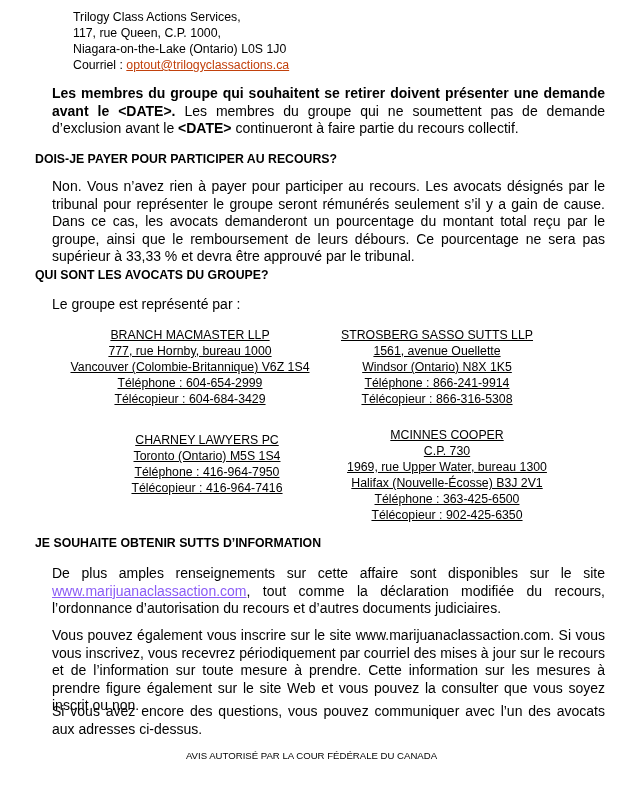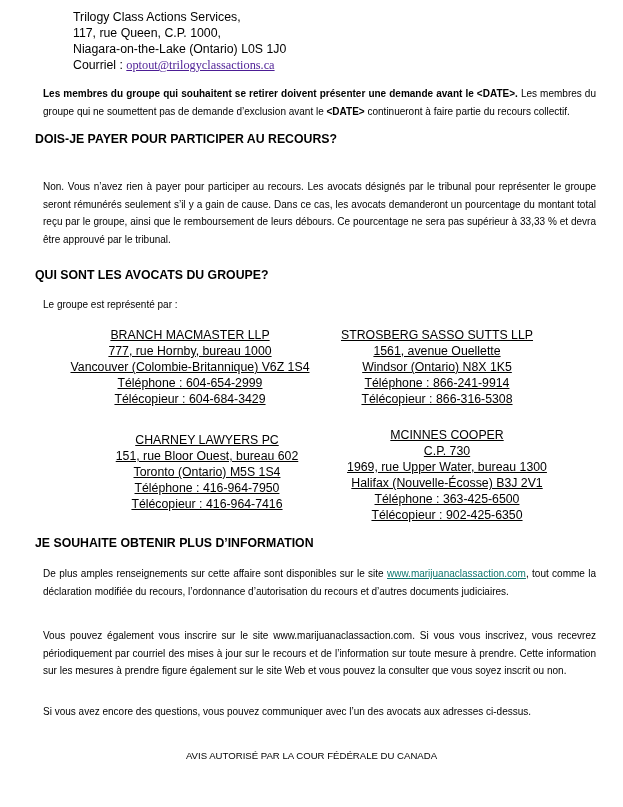--- a/index.html
+++ b/index.html
@@ -3,25 +3,25 @@
 <meta charset="utf-8">
 <style>
   html, body { margin: 0; padding: 0; background: #ffffff; }
   body {
     width: 623px; height: 807px; overflow: hidden; position: relative;
     font-family: "Liberation Sans", sans-serif; color: #000000; font-size: 12.3px;
   }
   .page { position: absolute; left: 0; top: 0; width: 623px; height: 572px; }
   .addr { position: absolute; left: 73px; top: 9px; line-height: 16px; font-size: 12.3px; }
   .addr div { white-space: nowrap; }
-  a.link { color: #4c1d95; text-decoration: underline; font-family: Liberation Serif, serif; }
-  a.plain-link { color: #0f766e; text-decoration: underline; }
+  a.link { color: #c2410c; text-decoration: underline; }
+  a.plain-link { color: #8b5cf6; text-decoration: underline; }
   .para {
-    position: absolute; left: 43px; width: 553px; line-height: 17.5px;
-    text-align: justify; font-size: 10px;
+    position: absolute; left: 52px; width: 553px; line-height: 17.5px;
+    text-align: justify; font-size: 14px;
   }
   .heading { position: absolute; left: 35px; font-weight: bold; font-size: 12.3px; white-space: nowrap; }
   .b { font-weight: bold; }
   .firm {
     position: absolute; text-align: center; line-height: 16px; font-size: 12.3px; white-space: nowrap; text-decoration: underline;
   }
   .firm div { white-space: nowrap; }
   .footer {
     position: absolute; left: 0; width: 623px; top: 750px; text-align: center;
     font-size: 9.6px; white-space: nowrap;
@@ -36,21 +36,21 @@
     <div>Trilogy Class Actions Services,</div>
     <div>117, rue Queen, C.P. 1000,</div>
     <div>Niagara-on-the-Lake (Ontario)  L0S 1J0</div>
     <div><span>Courriel : </span><a class="link">optout@trilogyclassactions.ca</a></div>
   </div>
 
   <div class="para" style="top:85px;">
     <span class="b">Les membres du groupe qui souhaitent se retirer doivent présenter une demande avant le &lt;DATE&gt;.</span><span> Les membres du groupe qui ne soumettent pas de demande d’exclusion avant le </span><span class="b">&lt;DATE&gt;</span><span> continueront à faire partie du recours collectif.</span>
   </div>
 
-  <div class="heading" style="top:132px;">DOIS-JE PAYER POUR PARTICIPER AU RECOURS?</div>
+  <div class="heading" style="top:152px;">DOIS-JE PAYER POUR PARTICIPER AU RECOURS?</div>
   <div class="para" style="top:178px;">Non. Vous n’avez rien à payer pour participer au recours. Les avocats désignés par le tribunal pour représenter le groupe seront rémunérés seulement s’il y a gain de cause. Dans ce cas, les avocats demanderont un pourcentage du montant total reçu par le groupe, ainsi que le remboursement de leurs débours. Ce pourcentage ne sera pas supérieur à 33,33 % et devra être approuvé par le tribunal.</div>
 
   <div class="heading" style="top:268px;">QUI SONT LES AVOCATS DU GROUPE?</div>
   <div class="para" style="top:296px;">Le groupe est représenté par :</div>
 
   <div class="firm" style="left:65px; width:250px; top:327px;">
     <div>BRANCH MACMASTER LLP</div>
     <div>777, rue Hornby, bureau 1000</div>
     <div>Vancouver (Colombie-Britannique)  V6Z 1S4</div>
     <div>Téléphone : 604-654-2999</div>
@@ -60,36 +60,35 @@
   <div class="firm" style="left:322px; width:230px; top:327px;">
     <div>STROSBERG SASSO SUTTS LLP</div>
     <div>1561, avenue Ouellette</div>
     <div>Windsor (Ontario)  N8X 1K5</div>
     <div>Téléphone : 866-241-9914</div>
     <div>Télécopieur : 866-316-5308</div>
   </div>
 
   <div class="firm" style="left:82px; width:250px; top:432px;">
     <div>CHARNEY LAWYERS PC</div>
-    <div>151, rue Bloor Ouest, bureau 602</div>
     <div>Toronto (Ontario)  M5S 1S4</div>
     <div>Téléphone : 416-964-7950</div>
     <div>Télécopieur : 416-964-7416</div>
   </div>
 
   <div class="firm" style="left:322px; width:250px; top:427px;">
     <div>MCINNES COOPER</div>
     <div>C.P. 730</div>
     <div>1969, rue Upper Water, bureau 1300</div>
     <div>Halifax (Nouvelle-Écosse)  B3J 2V1</div>
     <div>Téléphone : 363-425-6500</div>
     <div>Télécopieur : 902-425-6350</div>
   </div>
 
-  <div class="heading" style="top:536px;">JE SOUHAITE OBTENIR PLUS D’INFORMATION</div>
+  <div class="heading" style="top:536px;">JE SOUHAITE OBTENIR SUTTS D’INFORMATION</div>
 
   <div class="para" style="top:565px;">
     <span>De plus amples renseignements sur cette affaire sont disponibles sur le site </span><a class="plain-link">www.marijuanaclassaction.com</a><span>, tout comme la déclaration modifiée du recours, l’ordonnance d’autorisation du recours et d’autres documents judiciaires.</span>
   </div>
 
   <div class="para" style="top:627px;">Vous pouvez également vous inscrire sur le site www.marijuanaclassaction.com. Si vous vous inscrivez, vous recevrez périodiquement par courriel des mises à jour sur le recours et de l’information sur toute mesure à prendre. Cette information sur les mesures à prendre figure également sur le site Web et vous pouvez la consulter que vous soyez inscrit ou non.</div>
 
   <div class="para" style="top:703px;">Si vous avez encore des questions, vous pouvez communiquer avec l’un des avocats aux adresses ci-dessus.</div>
 
   <div class="footer">AVIS AUTORISÉ PAR LA COUR FÉDÉRALE DU CANADA</div>

